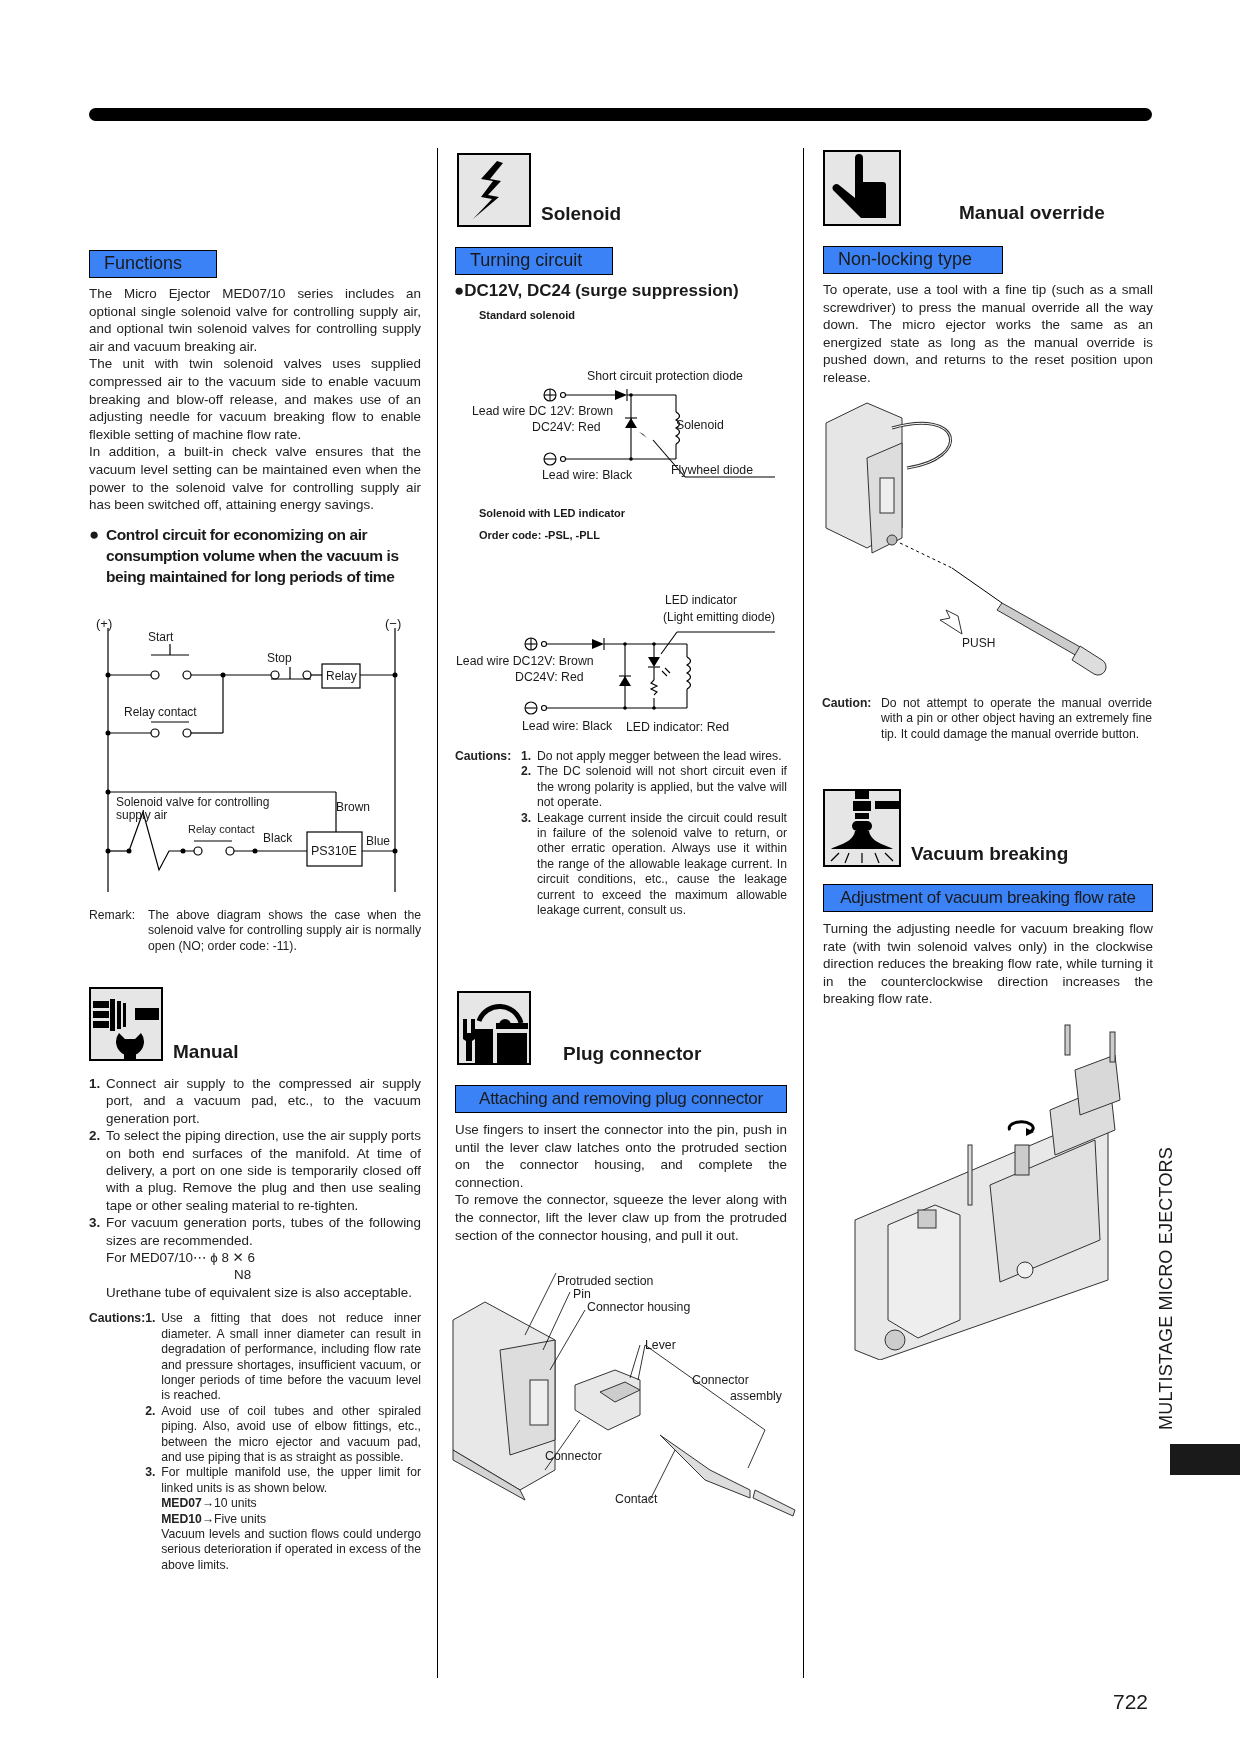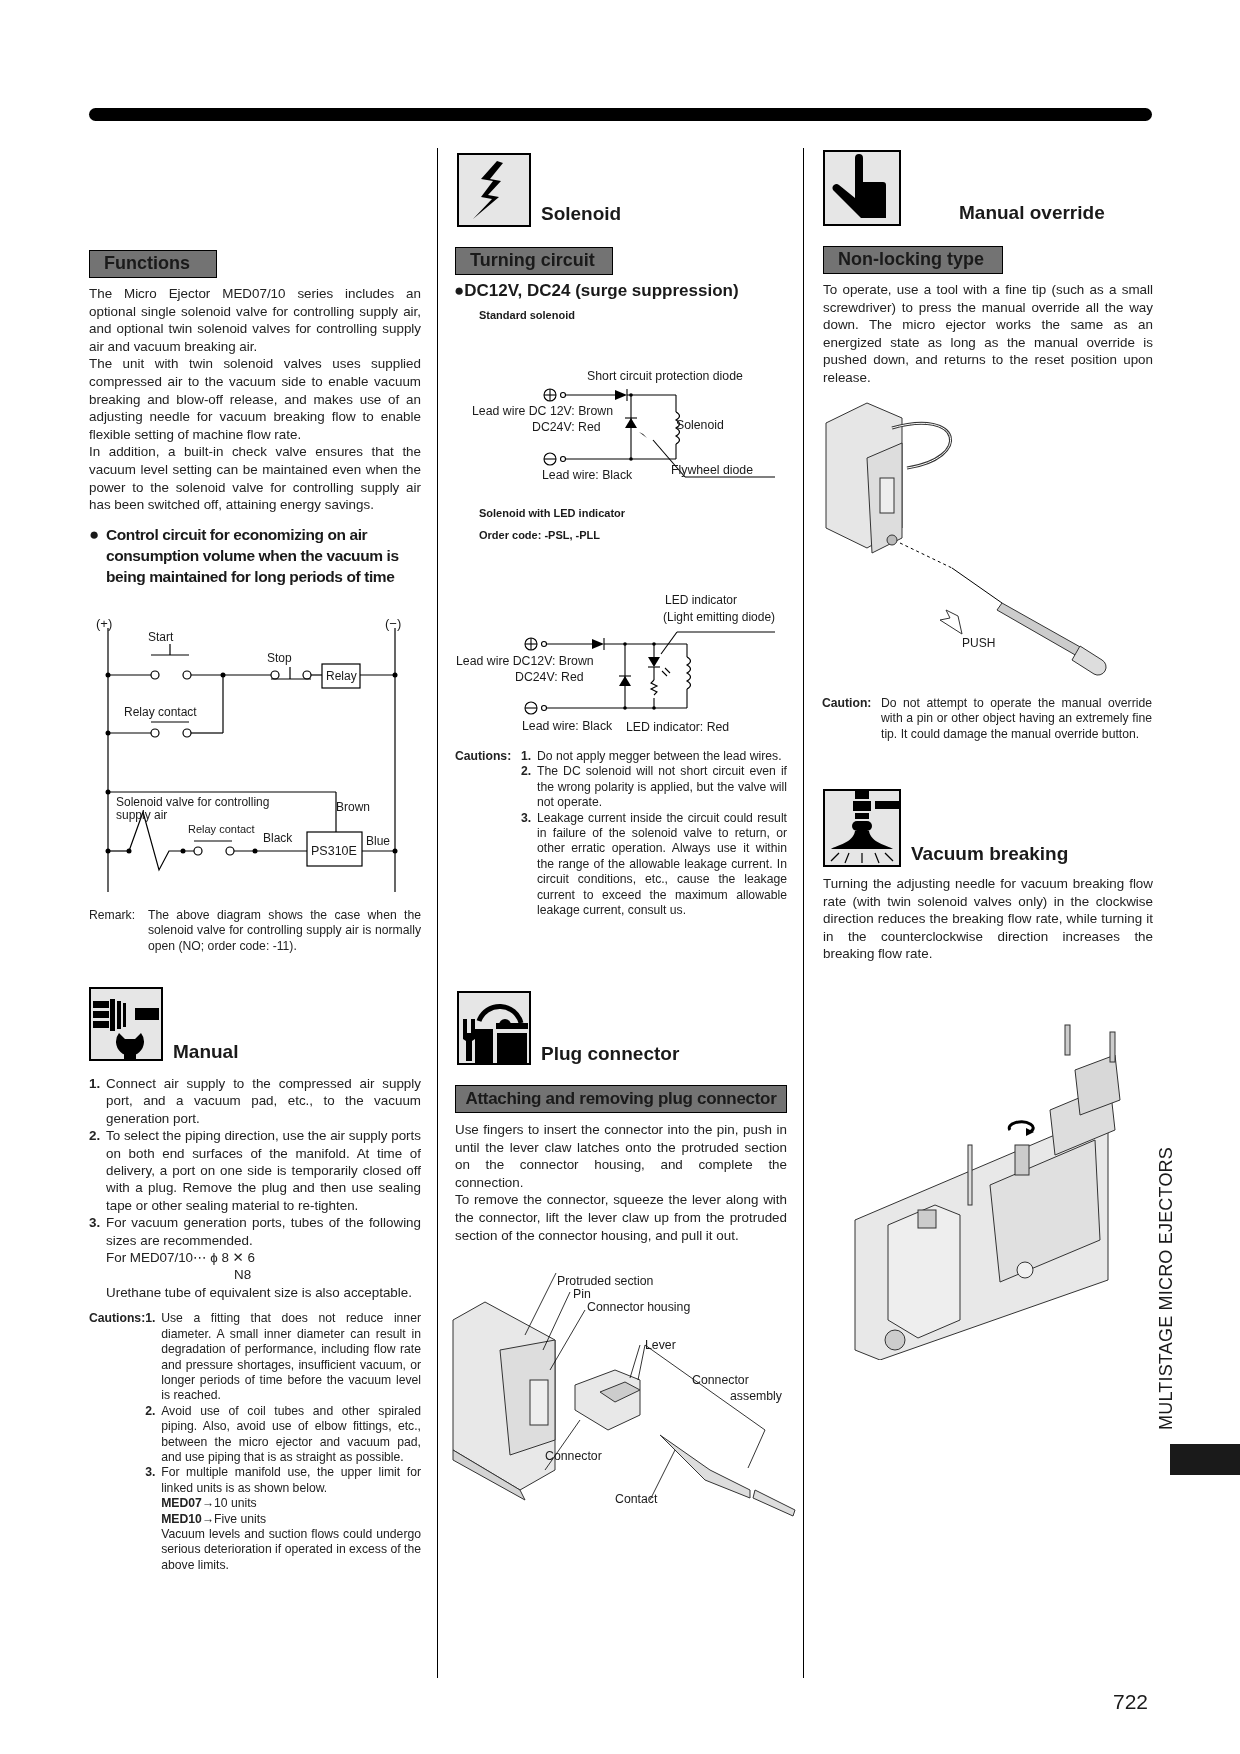--- a/index.html
+++ b/index.html
@@ -2,22 +2,22 @@
 <html><head>
 <meta charset="utf-8">
 <style>
   html, body { margin:0; padding:0; background:#fff; }
   body { width:1240px; height:1754px; position:relative; overflow:hidden;
          font-family:"Liberation Sans", sans-serif; color:#1a1a1a; }
   .abs { position:absolute; }
   .topbar { left:89px; top:108px; width:1063px; height:13px; background:#000; border-radius:7px; }
   .vdiv { width:1px; background:#000; }
   .col { position:absolute; width:332px; }
-  .box-h { display:inline-block; border:1.5px solid #000; background:#737373;
-           font-weight:bold; font-size:18px; padding:2px 14px 3px 14px; }
+  .box-h { display:inline-block; border:1.5px solid #000; background:#3b82f6;
+           font-weight:normal; font-size:18px; padding:2px 14px 3px 14px; }
   .box-h.wide { display:block; text-align:center; font-size:17px; letter-spacing:-0.3px; padding:3px 4px; }
   .body-text { font-size:13.4px; line-height:17.6px; text-align:justify; color:#222; }
   .small-text { font-size:12.2px; line-height:15.4px; text-align:justify; color:#222; }
   .icon-box { width:74px; height:74px; border:2.5px solid #000; background:#e6e6e6; box-sizing:border-box; position:relative; overflow:hidden; }
   .icon-title { font-weight:bold; font-size:19px; }
   .bullet-h { font-weight:bold; font-size:16px; line-height:21px; }
   .sub-h { font-weight:bold; font-size:11px; }
   .caution { display:flex; font-size:12.2px; line-height:15.4px; color:#222; }
   .caution .lbl { font-weight:bold; white-space:nowrap; }
   .clist { margin:0; padding:0; list-style:none; }
@@ -293,21 +293,21 @@
         <span>The DC solenoid will not short circuit even if the wrong polarity is applied, but the valve will not operate.</span>
       </li>
     <li>
         <span class="n">3.</span>
         <span>Leakage current inside the circuit could result in failure of the solenoid valve to return, or other erratic operation. Always use it within the range of the allowable leakage current. In circuit conditions, etc., cause the leakage current to exceed the maximum allowable leakage current, consult us.</span>
       </li>
   </ul>
 </div>
 
 <div class="abs" style="left:457px; top:991px; width:330px;">
-  <div style="display:flex; align-items:flex-end;">
+  <div style="display:flex; align-items:flex-end;gap:22px;">
     <div class="icon-box">
       <svg width="70" height="70" viewBox="0 0 70 70">
         <path d="M20 28 A22 22 0 0 1 62 30" stroke="#000" stroke-width="5" fill="none"></path>
         <rect x="37" y="30" width="32" height="6" fill="#000"></rect>
         <path d="M40 32 A6 6 0 0 1 52 32 Z" fill="#000"></path>
         <rect x="38" y="40" width="30" height="30" fill="#000"></rect>
         <rect x="16" y="36" width="18" height="34" fill="#000"></rect>
         <path d="M4 26 L8 26 L8 40 L12 40 L12 26 L16 26 L16 46 L13 48 L13 68 L7 68 L7 48 L4 46 Z" fill="#000"></path>
       </svg>
     </div>
@@ -401,20 +401,21 @@
           <path d="M14 62 L6 70"></path>
             <path d="M24 62 L20 72"></path>
             <path d="M37 62 L37 72"></path>
             <path d="M50 62 L54 72"></path>
             <path d="M60 62 L68 70"></path>
         </g>
       </svg>
     </div>
     <span class="icon-title" style="margin-left:10px; margin-bottom:2px;">Vacuum breaking</span>
   </div>
+  <div class="box-h wide" style="margin-top:17px; font-stretch:condensed;">Adjustment of vacuum breaking flow rate</div>
   <div class="body-text" style="margin-top:8px;">Turning the adjusting needle for vacuum breaking flow rate (with twin solenoid valves only) in the clockwise direction reduces the breaking flow rate, while turning it in the counterclockwise direction increases the breaking flow rate.</div>
 </div>
 
 <svg class="abs" style="left:840px; top:1020px;" width="300" height="340" viewBox="0 0 300 340">
   <g stroke="#333" stroke-width="1" fill="#e8e8e8">
     <path d="M15 200 L250 100 L268 110 L268 260 L40 340 L15 330 Z"></path>
     <path d="M48 205 L95 185 L120 195 L120 300 L78 318 L48 300 Z" fill="#eee"></path>
     <path d="M150 165 L255 120 L260 220 L160 262 Z" fill="#e0e0e0"></path>
     <path d="M210 90 L270 65 L275 110 L215 135 Z" fill="#ddd"></path>
     <path d="M235 50 L275 35 L280 80 L240 95 Z" fill="#d8d8d8"></path>

